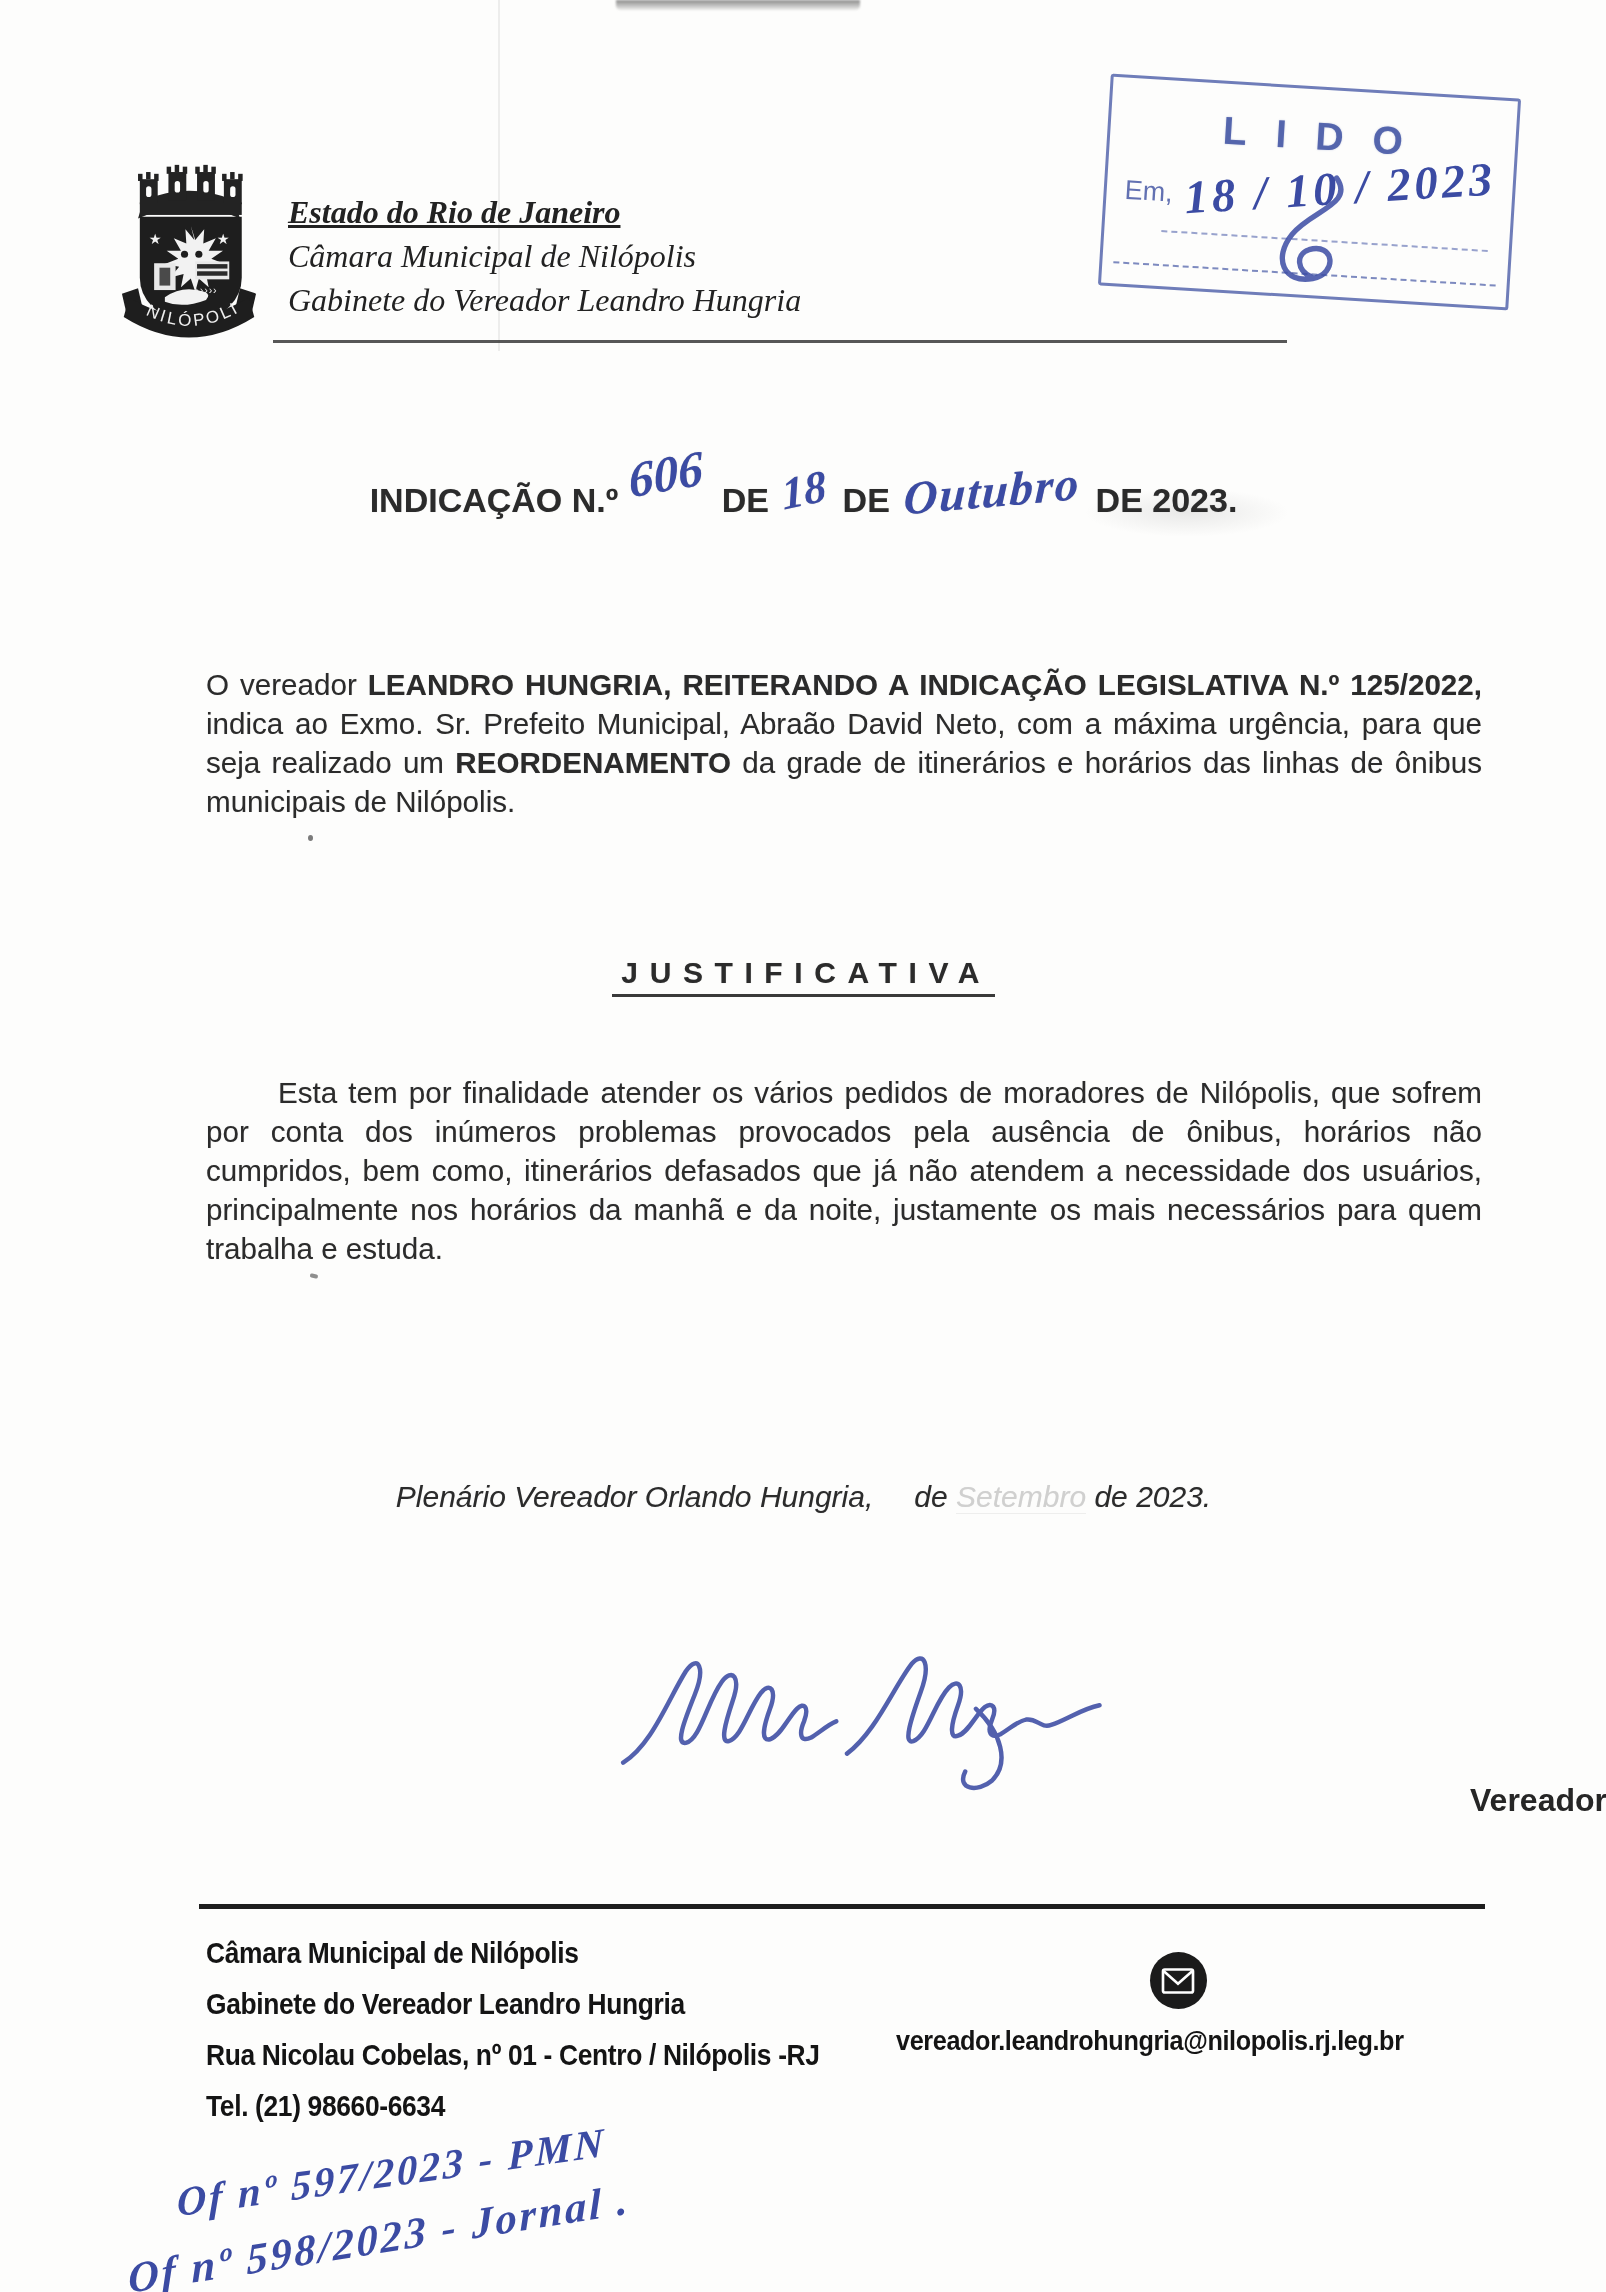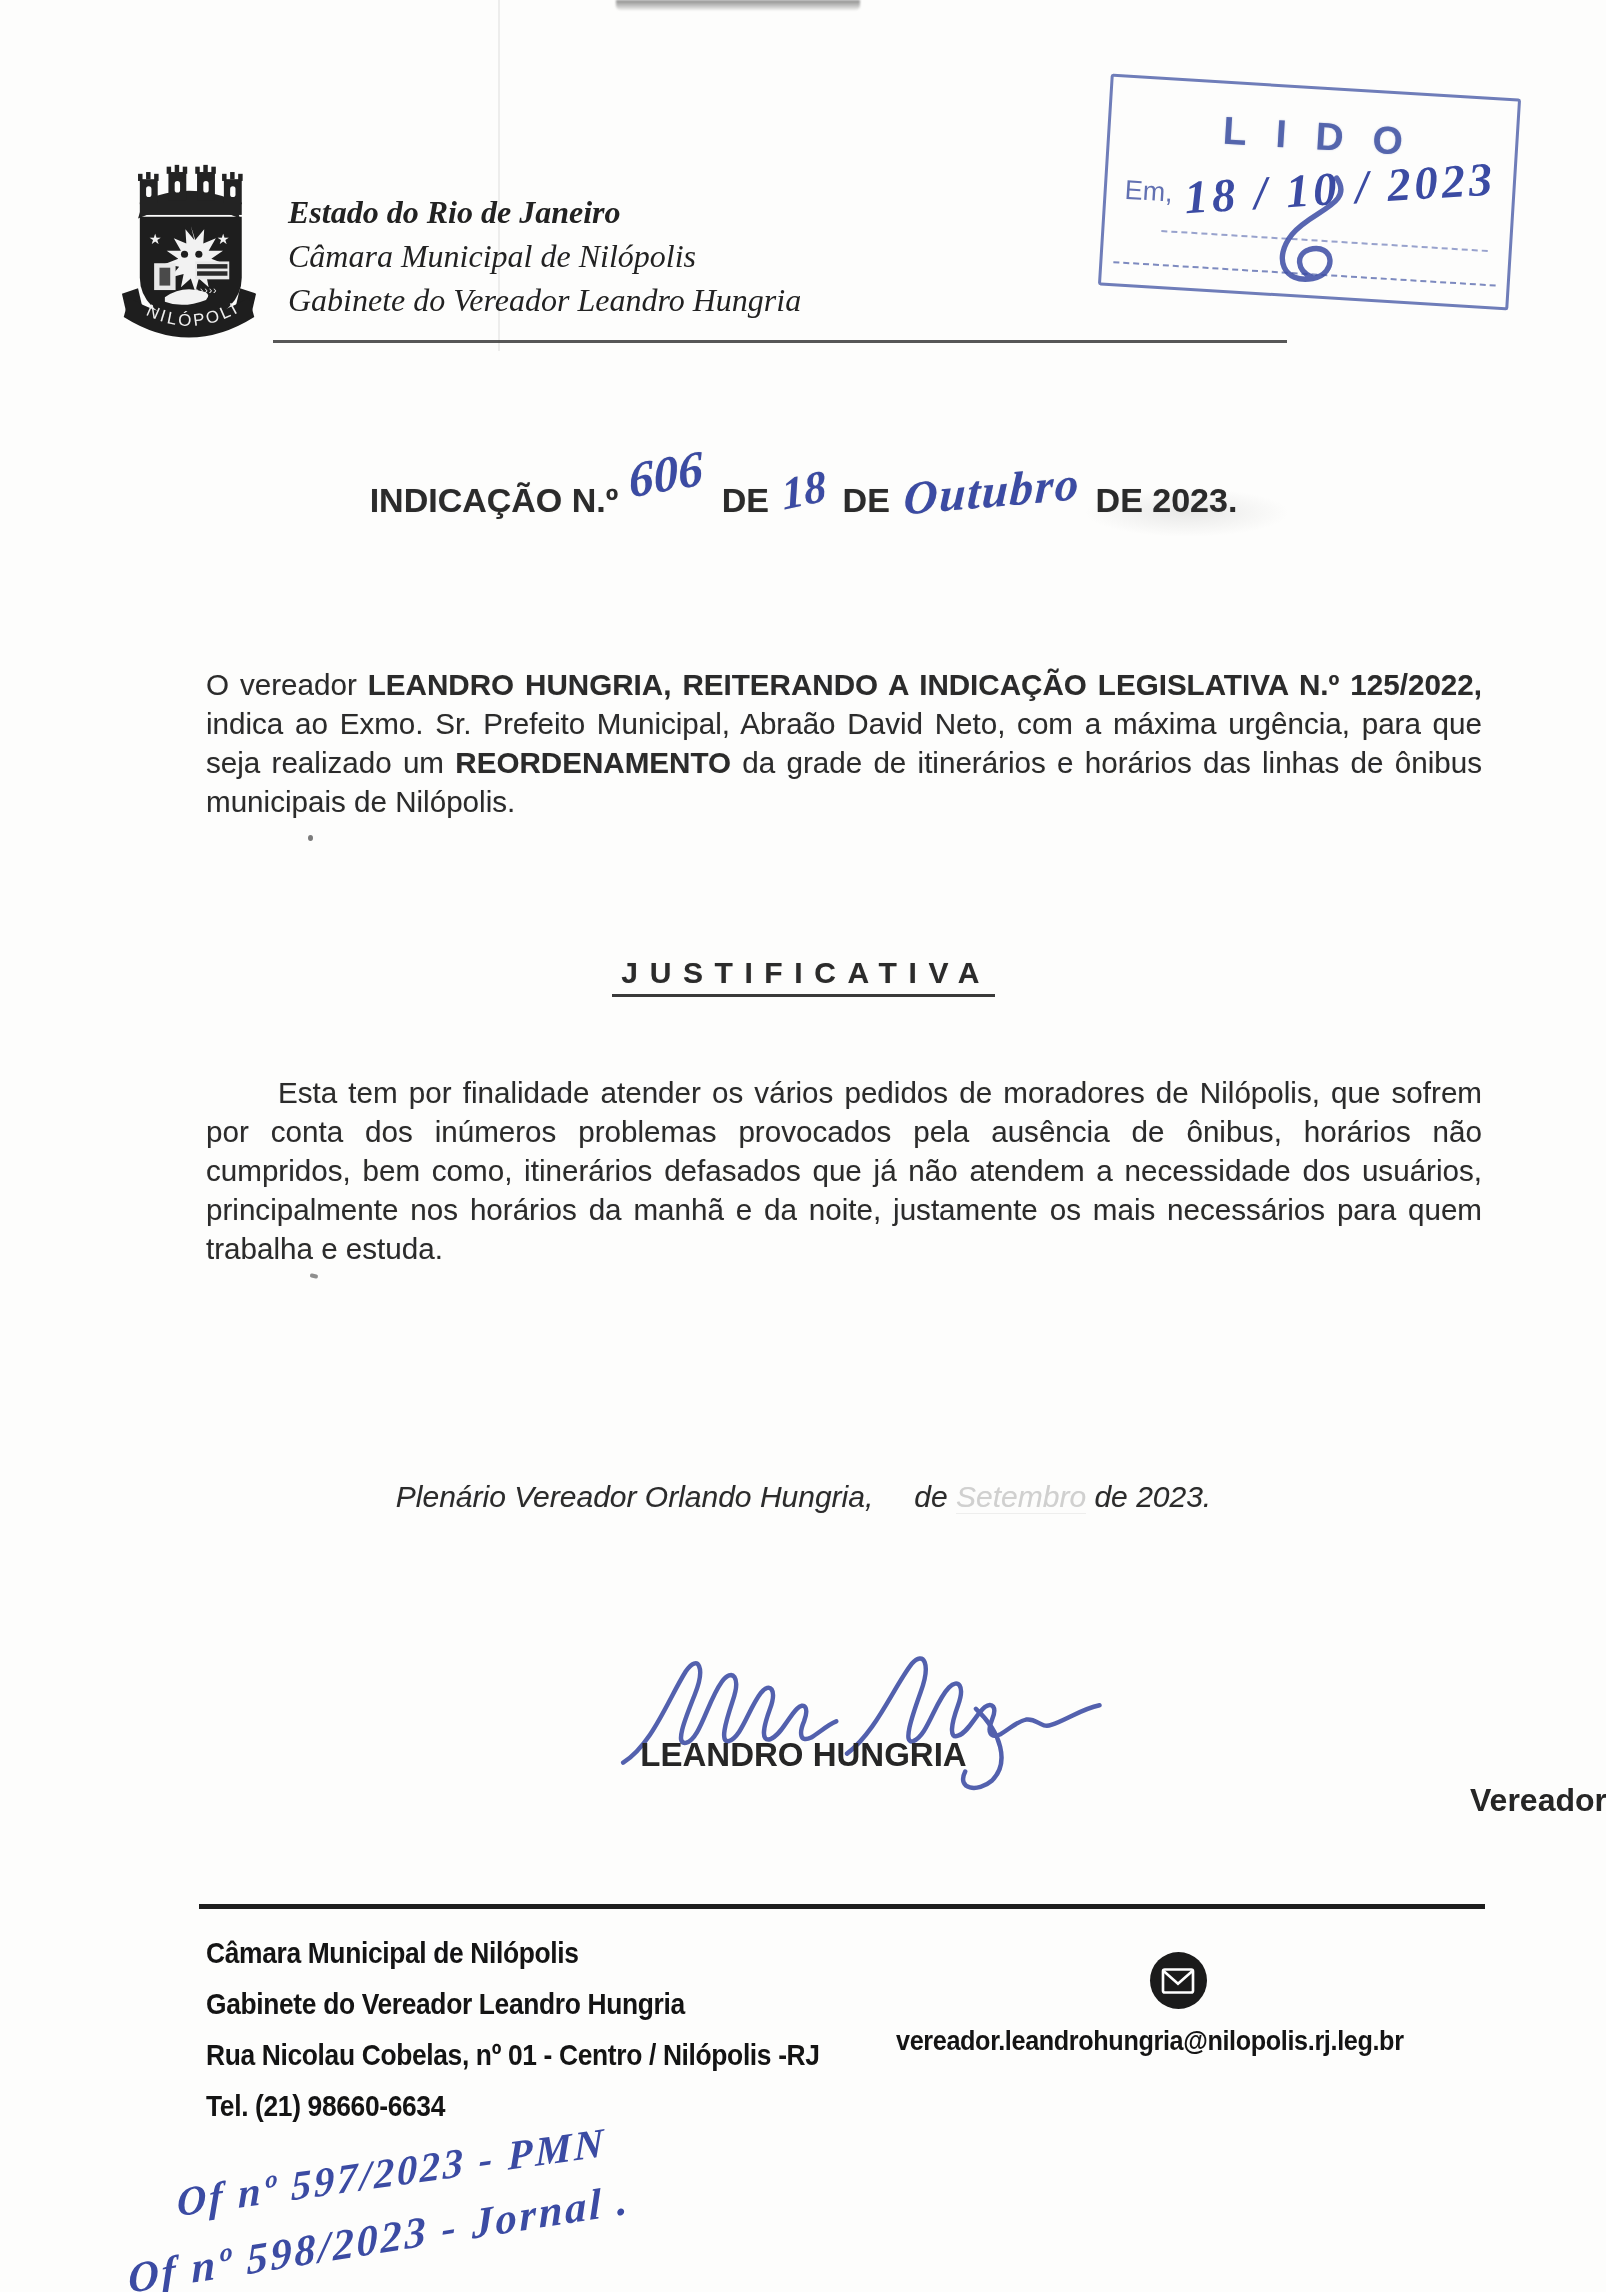--- a/index.html
+++ b/index.html
@@ -14,21 +14,21 @@
     filter:blur(0.9px);border-radius:0 0 4.5px 4.5px;}
   .fold-line{position:absolute;left:498px;top:0;width:1.8px;height:351px;background:rgba(120,120,120,.12);}
   .dot-artifact-1{position:absolute;left:308px;top:835px;width:5.4px;height:6.3px;background:#5a5a5a;border-radius:50%;opacity:.8;}
   .dot-artifact-2{position:absolute;left:310px;top:1274px;width:8px;height:3.6px;background:#6a6a6a;border-radius:1.8px;transform:rotate(14deg);opacity:.75;}
   .smudge-month{position:absolute;left:1084px;top:488px;width:206px;height:49px;border-radius:50%;
     background:radial-gradient(ellipse at center,rgba(140,140,140,.18),rgba(140,140,140,0) 70%);}
   
   .crest{position:absolute;left:113px;top:163px;width:152px;height:179px;}
   .hdr-text{position:absolute;left:288px;top:190px;line-height:44px;
     font-family:"Liberation Serif",serif;font-style:italic;font-size:32px;color:#222;}
-  .hdr-text .l1{font-weight:700;}
+  .hdr-text .l1{font-weight:700;text-decoration:underline;}
   .hdr-divider{position:absolute;left:273px;top:340px;width:1014px;height:2.7px;background:#3a3a3a;opacity:.85;}
   
   .stamp{position:absolute;left:1104px;top:86px;width:405px;height:206px;
     border:3.6px solid rgba(70,88,165,.78);transform:rotate(3.5deg);border-radius:2.7px;}
   .stamp-title{position:absolute;left:0;right:0;top:25px;text-align:center;
     font-size:39px;font-weight:700;letter-spacing:29px;text-indent:29px;
     color:rgba(70,88,165,.88);text-shadow:0 0 1.8px rgba(70,88,165,.35);}
   .stamp-em{position:absolute;left:18px;top:97px;font-size:27px;color:rgba(70,88,165,.85);}
   .stamp-date{position:absolute;left:77px;top:70px;font-family:"Liberation Serif",serif;
     font-style:italic;font-weight:600;font-size:47px;color:#3b4ba3;
@@ -191,21 +191,20 @@
     <span>de 2023.</span>
   </div>
 
   <svg class="sig-svg" viewBox="0 0 564 175">
     <g fill="none" stroke="#3b4ba3" stroke-width="5" stroke-linecap="round" opacity=".88">
       <path d="M8,130 C40,110 58,60 78,28 C92,8 100,24 88,54 C76,84 66,110 78,108 C94,104 102,62 118,40 C130,24 140,34 130,62 C122,86 116,108 126,106 C140,102 148,70 162,52 C172,40 180,48 172,70 C164,92 162,106 172,104 C184,100 192,80 202,70 C210,62 216,68 210,84 C204,98 206,108 218,102 C228,96 236,88 246,84"></path>
       <path d="M258,120 C290,96 310,46 330,20 C344,4 352,20 340,52 C330,80 320,110 332,106 C348,100 356,62 372,46 C382,36 390,44 382,66 C374,88 372,104 382,100 C394,96 402,76 412,68 C420,62 426,68 420,82 C414,96 418,104 430,98 C440,92 448,84 458,82 C470,80 474,92 486,88 C504,82 520,70 540,66"></path>
       <path d="M402,70 C430,96 440,130 420,150 C404,164 380,160 390,140"></path>
     </g>
   </svg>
-  <div class="sig-name">LEANDRO HUNGRIA</div>
   <div class="sig-role">Vereador</div>
 
   <div class="ftr-divider"></div>
   <div class="ftr-block">
     <div>Câmara Municipal de Nilópolis</div>
     <div>Gabinete do Vereador Leandro Hungria</div>
     <div>Rua Nicolau Cobelas, nº 01 - Centro / Nilópolis -RJ</div>
     <div>Tel. (21) 98660-6634</div>
   </div>
   <div class="email-row">

